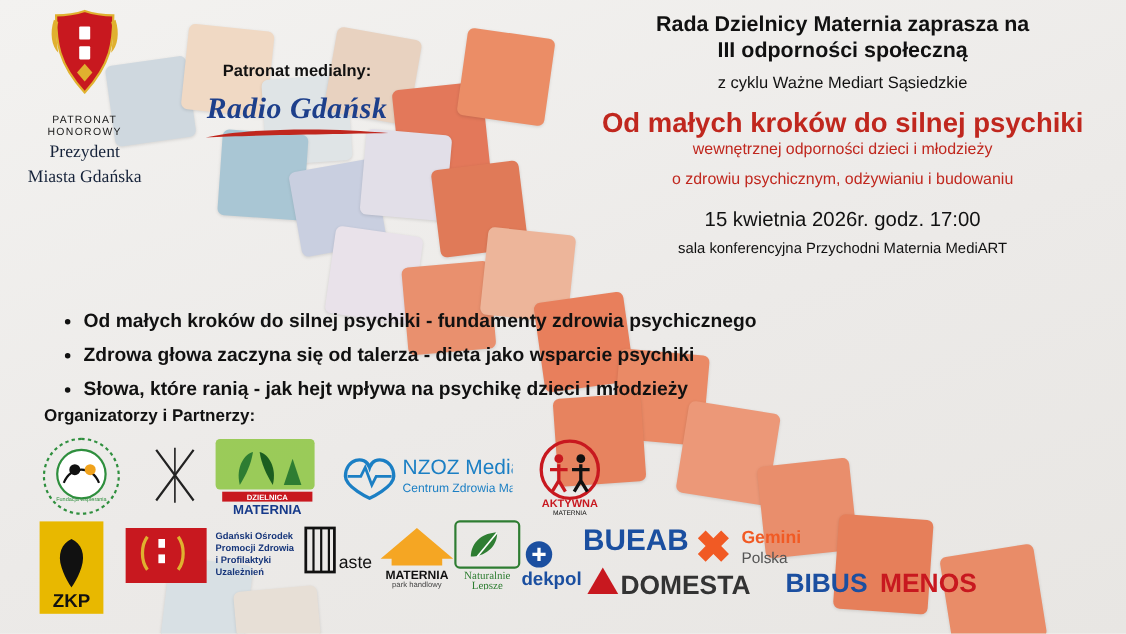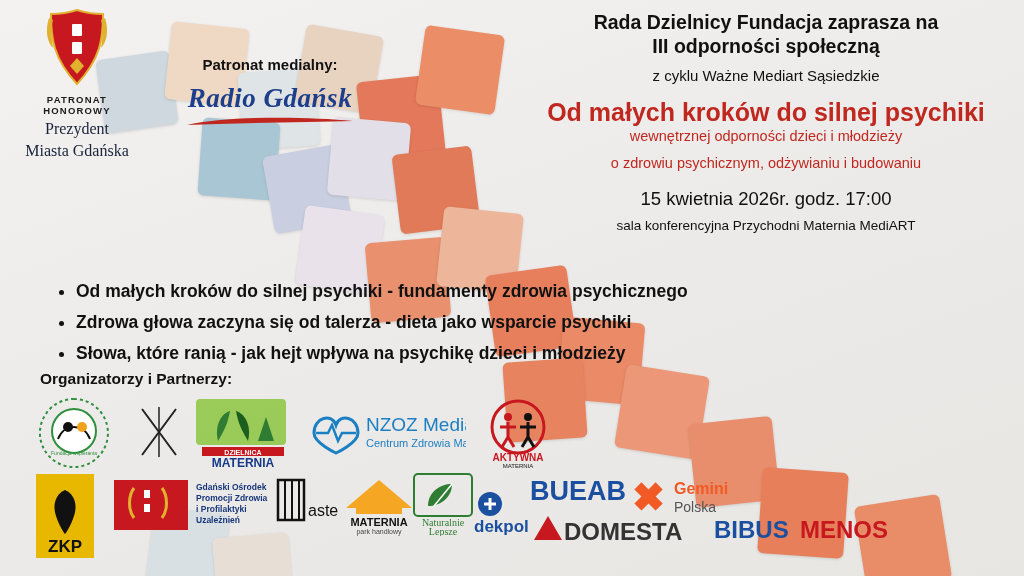--- a/index.html
+++ b/index.html
@@ -11,21 +11,21 @@
   }
   .poster{position:absolute;inset:0;background:linear-gradient(160deg,#f3f2f0 0%,#eceae8 55%,#e8e6e3 100%);}
 
   
   .puzzle{position:absolute;border-radius:6px;box-shadow:0 1px 3px rgba(0,0,0,.12);}
   .puzzle:before,.puzzle:after{content:"";position:absolute;border-radius:50%;background:inherit;}
 
   
   .crest{position:absolute;left:22px;top:8px;width:110px;text-align:center;}
   .crest-shield{width:64px;height:78px;margin:0 auto;position:relative;}
-  .crest-txt{font-size:9.5px;letter-spacing:1.2px;color:#1a1a1a;margin-top:8px;font-weight:700;}
+  .crest-txt{font-size:9.5px;letter-spacing:1.2px;color:#1a1a1a;margin-top:18px;font-weight:400;}
   .crest-sub{font-size:16px;color:#16233a;line-height:1.15;margin-top:4px;font-family:"Liberation Serif",serif;}
 
   .patronat{position:absolute;left:170px;top:28px;width:200px;text-align:center;}
   .patronat-label{font-size:15px;font-weight:700;color:#111;margin-top:28px;}
   .radio{margin-top:10px;}
   .radio-name{font-family:"Liberation Serif",serif;font-style:italic;font-weight:700;font-size:27px;color:#1d3f8b;letter-spacing:.5px;}
 
   .right-head{position:absolute;left:520px;top:10px;width:492px;text-align:center;color:#111;}
   .rh1{font-size:19.5px;font-weight:700;line-height:1.25;}
   .rh2{font-size:15px;margin-top:8px;}
@@ -95,21 +95,21 @@
     <div class="patronat-label">Patronat medialny:</div>
     <div class="radio">
       <div class="radio-name">Radio Gdańsk</div>
       <svg width="170" height="14" viewBox="0 0 170 14">
         <path d="M2 11 C40 2 120 2 168 7 C122 8 44 9 2 11 Z" fill="#c0271e"></path>
       </svg>
     </div>
   </div>
 
   <div class="right-head">
-    <div class="rh1">Rada Dzielnicy Fundacja zaprasza na</div>
+    <div class="rh1">Rada Dzielnicy Maternia zaprasza na</div>
     <div class="rh1">III odporności społeczną</div>
     <div class="rh2">z cyklu Ważne Mediart Sąsiedzkie</div>
     <div class="title-red">Od małych kroków  do silnej psychiki</div>
     <div class="sub-red" style="margin-top:0">wewnętrznej odporności dzieci i młodzieży</div>
     <div class="sub-red">o zdrowiu psychicznym, odżywianiu i budowaniu</div>
     <div class="date">15 kwietnia 2026r. godz. 17:00</div>
     <div class="place">sala konferencyjna  Przychodni Maternia MediART</div>
   </div>
 
   <ul class="bullets">

